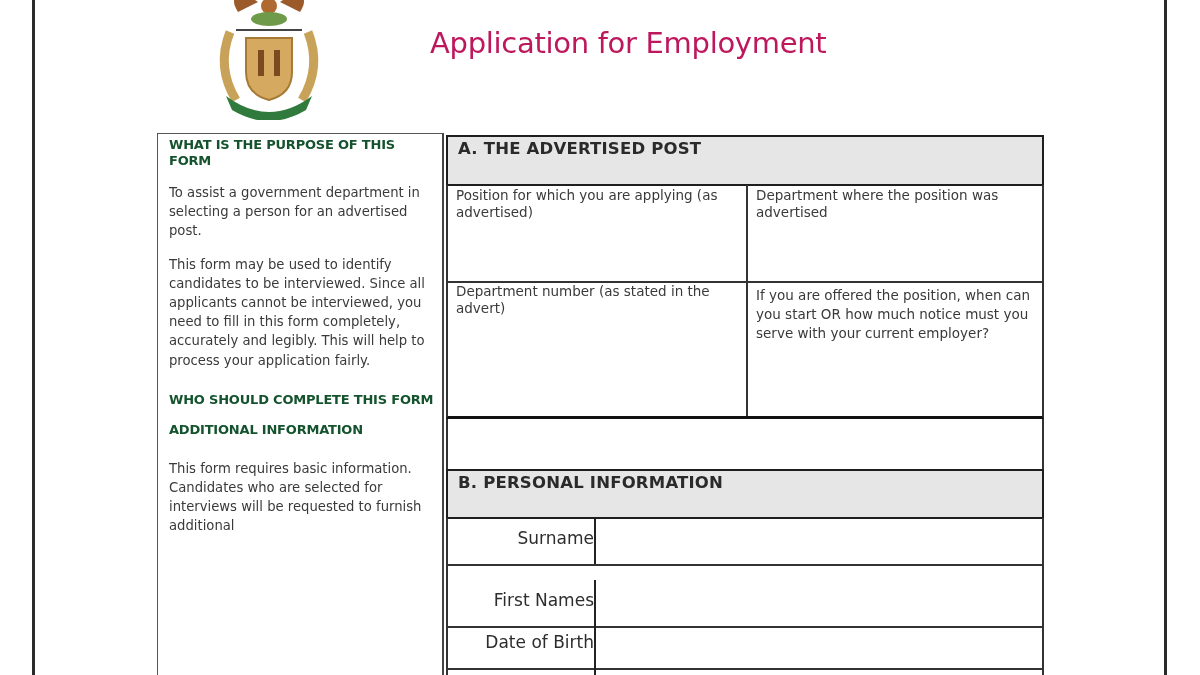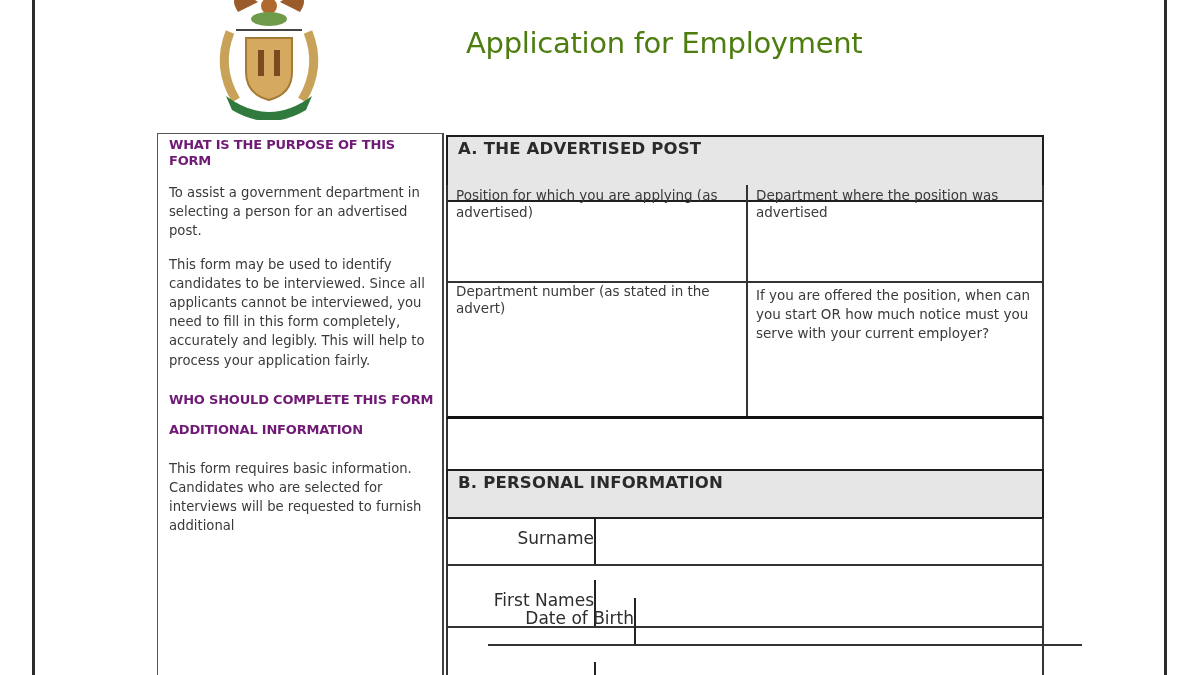--- a/index.html
+++ b/index.html
@@ -3,35 +3,35 @@
 <meta charset="utf-8">
 <style>
   html, body { margin:0; padding:0; }
   body { width:1200px; height:675px; overflow:hidden; background:#ffffff; position:relative;
          font-family:"DejaVu Sans", sans-serif; color:#2a2a2a; }
   .page-border-left { position:absolute; left:32px; top:0; width:3px; height:675px; background:#2b2b2b; }
   .page-border-right { position:absolute; left:1164px; top:0; width:3px; height:675px; background:#2b2b2b; }
 
   .logo { position:absolute; left:208px; top:-8px; width:122px; height:128px; }
   .title { position:absolute; left:430px; top:26px; font-size:29px; font-weight:normal;
-           color:#4d7c0f; letter-spacing:-0.3px; font-family:"DejaVu Sans", sans-serif;margin-left:36px; }
+           color:#be185d; letter-spacing:-0.3px; font-family:"DejaVu Sans", sans-serif; }
 
   
   .info-col { position:absolute; left:157px; top:133px; width:287px; height:560px;
               border:1.5px solid #555; border-right:2px solid #444; box-sizing:border-box;
               padding:3px 8px 0 11px; font-size:13.2px; line-height:19.2px; color:#3a3a3a; }
-  .info-col .h { font-weight:bold; font-size:13px; line-height:16px; color:#701a75; letter-spacing:-0.2px; }
+  .info-col .h { font-weight:bold; font-size:13px; line-height:16px; color:#14532d; letter-spacing:-0.2px; }
   .info-col .p { margin-top:13px; }
   .info-col .hh { margin-top:16px; }
 
   
   .sec-header { position:absolute; left:446px; width:598px; box-sizing:border-box; background:#e6e6e6;
                 border:2.5px solid #1e1e1e; font-weight:bold; font-size:16.5px; color:#2a2a2a;
                 padding:2px 0 0 10px; letter-spacing:0.2px; }
-  .sec-a { top:135px; height:67px; }
+  .sec-a { top:135px; height:51px; }
   .sec-b { top:469px; height:50px; }
 
   .grid-a { position:absolute; left:446px; top:185px; width:598px; height:234px; box-sizing:border-box;
             border-left:2px solid #333; border-right:2px solid #333; border-bottom:3px solid #111; }
   .cell { position:absolute; box-sizing:border-box; padding:2px 8px; font-size:13.5px; line-height:17px; color:#3a3a3a; }
   .ca1 { left:0; top:0; width:300px; height:98px; border-right:2px solid #333; border-bottom:2px solid #333; }
   .ca2 { left:300px; top:0; width:294px; height:98px; border-bottom:2px solid #333; }
   .ca3 { left:0; top:98px; width:300px; height:133px; border-right:2px solid #333; padding-top:0; }
   .ca4 { left:300px; top:98px; width:294px; height:133px; padding-top:3px; line-height:19px; }
 
@@ -97,21 +97,21 @@
 <div class="sec-header sec-b">B.  PERSONAL INFORMATION</div>
 <div class="grid-b">
   <div class="row-b" style="top:0;">
     <div class="lbl">Surname</div>
     <div class="val"></div>
   </div>
   <div class="row-b" style="top:62px;">
     <div class="lbl">First Names</div>
     <div class="val"></div>
   </div>
-  <div class="row-b" style="top:80px;margin-left:40px;">
+  <div class="row-b" style="top:104px;">
     <div class="lbl">Date of Birth</div>
     <div class="val"></div>
   </div>
   <div class="row-b" style="top:144px; border-bottom:none;">
     <div class="lbl"></div>
     <div class="val"></div>
   </div>
 </div>
 
 </body></html>

